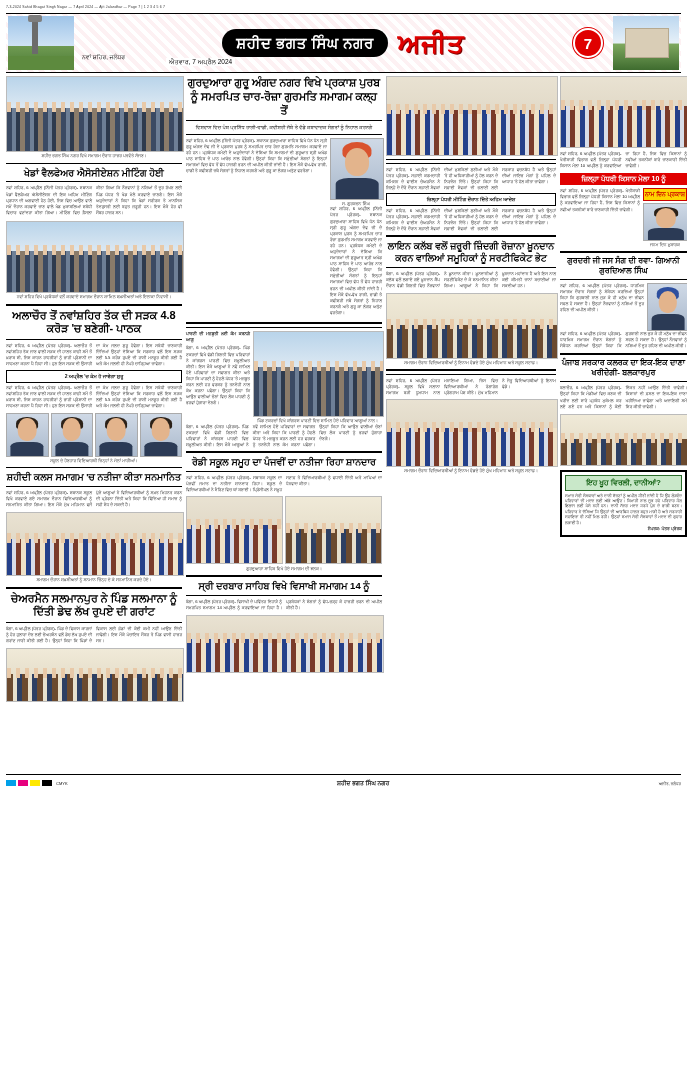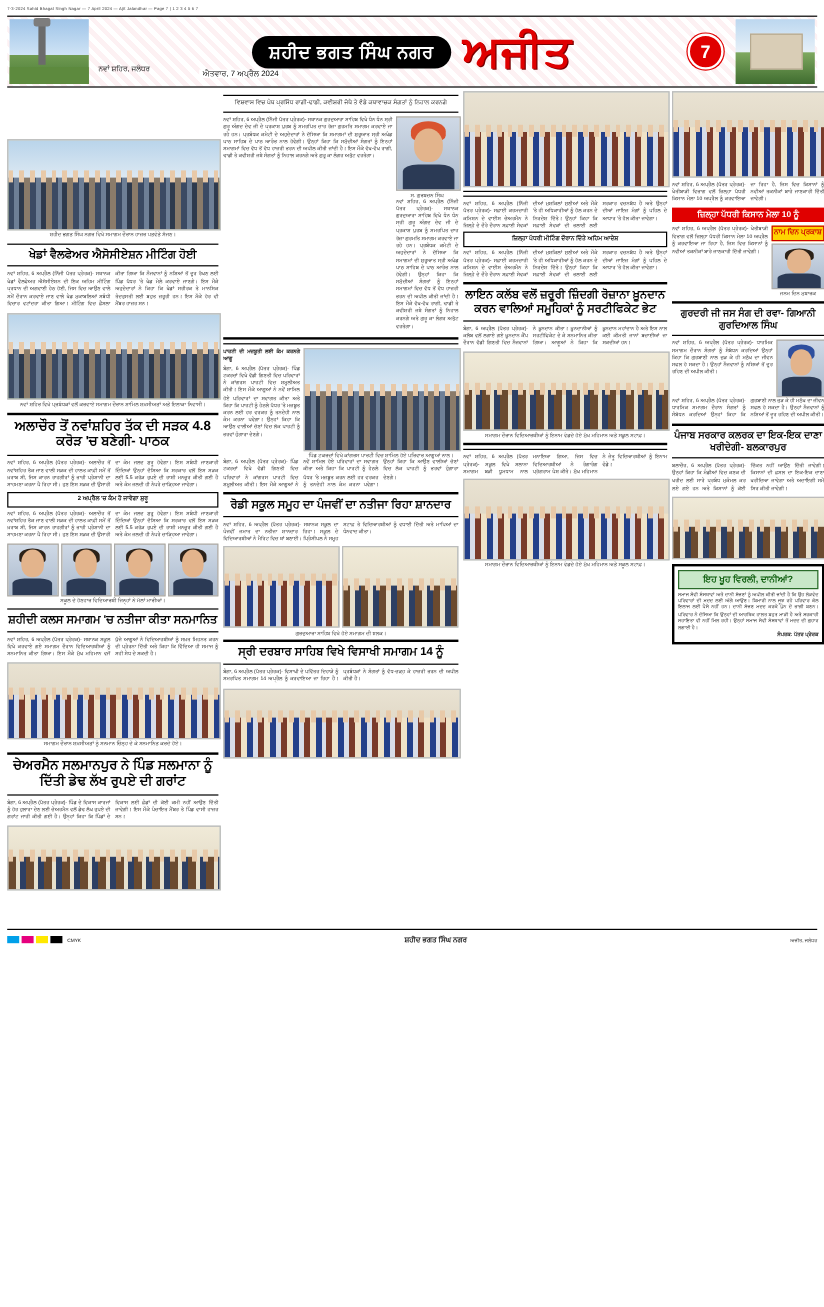--- a/index.html
+++ b/index.html
@@ -16,30 +16,30 @@
   .masthead{position:relative;height:58px;border-top:1px solid #000;border-bottom:1px solid #000;margin-top:2px;background:
      repeating-linear-gradient(45deg,#fdf1f3 0 4px,#ffffff 4px 8px);overflow:hidden;}
   .mast-photo{position:absolute;left:2px;top:2px;width:66px;height:54px;background:linear-gradient(#9fc4e8,#cfe3f5 55%,#6f9a52 56%,#4a7a34);}
   .mast-photo .tower{position:absolute;left:24px;top:4px;width:6px;height:34px;background:#6b6b6b;}
   .mast-photo .tower:before{content:"";position:absolute;left:-4px;top:-5px;width:14px;height:7px;background:#7d7d7d;border-radius:2px;}
   .mast-photo .ground{position:absolute;left:0;bottom:0;width:100%;height:14px;background:#5d8a3e;}
   .mast-right{position:absolute;right:2px;top:2px;width:66px;height:54px;background:linear-gradient(#bcd7ef,#e6f0f8 50%,#7ea85f 52%,#3f6c2f);}
   .mast-right .bldg{position:absolute;left:12px;top:12px;width:42px;height:28px;background:#d9cdb6;border:1px solid #b6a98f;}
   .mast-center{position:absolute;left:74px;right:74px;top:3px;bottom:3px;display:flex;align-items:center;justify-content:center;}
   .badge-left{background:#000;color:#fff;border-radius:16px;padding:5px 14px;font-size:15px;font-weight:bold;letter-spacing:.5px;white-space:nowrap;}
-  .ajit{color:#e00000;font-size:36px;font-weight:bold;margin-left:10px;letter-spacing:1px;
+  .ajit{color:#e00000;font-size:26px;font-weight:bold;margin-left:10px;letter-spacing:1px;
         text-shadow:1px 1px 0 #7a0000;}
   .pageno{position:absolute;right:78px;top:14px;width:26px;height:26px;border-radius:50%;background:#e00000;color:#fff;
           font-size:15px;font-weight:bold;display:flex;align-items:center;justify-content:center;border:2px solid #fff;box-shadow:0 0 0 1px #e00000;}
   .mast-meta{position:absolute;left:76px;top:40px;font-size:6px;color:#000;}
   .mast-date{position:absolute;left:160px;top:44px;font-size:6.5px;color:#000;background:#fff;padding:0 3px;}
   
   .cols{display:flex;gap:4px;margin-top:3px;height:1005px;}
   .col{flex:1;min-width:0;}
-  .c1{width:176px;flex:none;margin-top:40px;}
+  .c1{width:176px;flex:none;}
   .c2{width:196px;flex:none;}
   .c3{width:170px;flex:none;}
   .c4{width:127px;flex:none;}
   .blk{margin-bottom:4px;}
   .hl{font-weight:bold;text-align:center;line-height:1.25;color:#000;}
   .hl.h1{font-size:11px;}
   .hl.h2{font-size:9.5px;}
   .hl.h3{font-size:8px;}
   .rule{border-top:1px solid #000;margin:3px 0;}
   .rule2{border-top:2px solid #000;margin:3px 0;}
@@ -200,20 +200,21 @@
         <p>ਬੰਗਾ, 6 ਅਪ੍ਰੈਲ (ਪੱਤਰ ਪ੍ਰੇਰਕ)- ਪਿੰਡ ਦੇ ਵਿਕਾਸ ਕਾਰਜਾਂ ਨੂੰ ਹੋਰ ਹੁਲਾਰਾ ਦੇਣ ਲਈ ਚੇਅਰਮੈਨ ਵਲੋਂ ਡੇਢ ਲੱਖ ਰੁਪਏ ਦੀ ਗਰਾਂਟ ਜਾਰੀ ਕੀਤੀ ਗਈ ਹੈ। ਉਨ੍ਹਾਂ ਕਿਹਾ ਕਿ ਪਿੰਡਾਂ ਦੇ ਵਿਕਾਸ ਲਈ ਫ਼ੰਡਾਂ ਦੀ ਕੋਈ ਕਮੀ ਨਹੀਂ ਆਉਣ ਦਿੱਤੀ ਜਾਵੇਗੀ। ਇਸ ਮੌਕੇ ਪੰਚਾਇਤ ਮੈਂਬਰ ਤੇ ਪਿੰਡ ਵਾਸੀ ਹਾਜ਼ਰ ਸਨ।</p>
       </div>
       <div class="ph room" style="height:52px;margin-top:3px">
         <div class="sky"></div>
           <div class="crowd"></div>
       </div>
     </div>
 
     <div class="col c2">
 
+      <div class="hl h1">ਗੁਰਦੁਆਰਾ ਗੁਰੂ ਅੰਗਦ ਨਗਰ ਵਿਖੇ ਪ੍ਰਕਾਸ਼ ਪੁਰਬ ਨੂੰ ਸਮਰਪਿਤ ਚਾਰ-ਰੋਜ਼ਾ ਗੁਰਮਤਿ ਸਮਾਗਮ ਕਲ੍ਹ ਤੋਂ</div>
       <div class="rule"></div>
       <div class="sub">ਵਿਸ਼ਵਾਸ ਵਿਚ ਪੰਥ ਪ੍ਰਸਿੱਧ ਰਾਗੀ-ਢਾਡੀ, ਕਵੀਸ਼ਰੀ ਜੱਥੇ ਤੇ ਵੱਡੇ ਕਥਾਵਾਚਕ ਸੰਗਤਾਂ ਨੂੰ ਨਿਹਾਲ ਕਰਨਗੇ</div>
       <div class="rule"></div>
 
       <div style="display:flex;gap:3px;">
         <div style="flex:1;">
           <div class="body">
             <p>ਨਵਾਂ ਸ਼ਹਿਰ, 6 ਅਪ੍ਰੈਲ (ਨਿੱਜੀ ਪੱਤਰ ਪ੍ਰੇਰਕ)- ਸਥਾਨਕ ਗੁਰਦੁਆਰਾ ਸਾਹਿਬ ਵਿਖੇ ਧੰਨ ਧੰਨ ਸ੍ਰੀ ਗੁਰੂ ਅੰਗਦ ਦੇਵ ਜੀ ਦੇ ਪ੍ਰਕਾਸ਼ ਪੁਰਬ ਨੂੰ ਸਮਰਪਿਤ ਚਾਰ ਰੋਜ਼ਾ ਗੁਰਮਤਿ ਸਮਾਗਮ ਕਰਵਾਏ ਜਾ ਰਹੇ ਹਨ। ਪ੍ਰਬੰਧਕ ਕਮੇਟੀ ਦੇ ਅਹੁਦੇਦਾਰਾਂ ਨੇ ਦੱਸਿਆ ਕਿ ਸਮਾਗਮਾਂ ਦੀ ਸ਼ੁਰੂਆਤ ਸ੍ਰੀ ਅਖੰਡ ਪਾਠ ਸਾਹਿਬ ਦੇ ਪਾਠ ਆਰੰਭ ਨਾਲ ਹੋਵੇਗੀ। ਉਨ੍ਹਾਂ ਕਿਹਾ ਕਿ ਸਮੁੱਚੀਆਂ ਸੰਗਤਾਂ ਨੂੰ ਇਨ੍ਹਾਂ ਸਮਾਗਮਾਂ ਵਿਚ ਵੱਧ ਤੋਂ ਵੱਧ ਹਾਜ਼ਰੀ ਭਰਨ ਦੀ ਅਪੀਲ ਕੀਤੀ ਜਾਂਦੀ ਹੈ। ਇਸ ਮੌਕੇ ਵੱਖ-ਵੱਖ ਰਾਗੀ, ਢਾਡੀ ਤੇ ਕਵੀਸ਼ਰੀ ਜਥੇ ਸੰਗਤਾਂ ਨੂੰ ਨਿਹਾਲ ਕਰਨਗੇ ਅਤੇ ਗੁਰੂ ਕਾ ਲੰਗਰ ਅਤੁੱਟ ਵਰਤੇਗਾ।</p>
           </div>
         </div>

